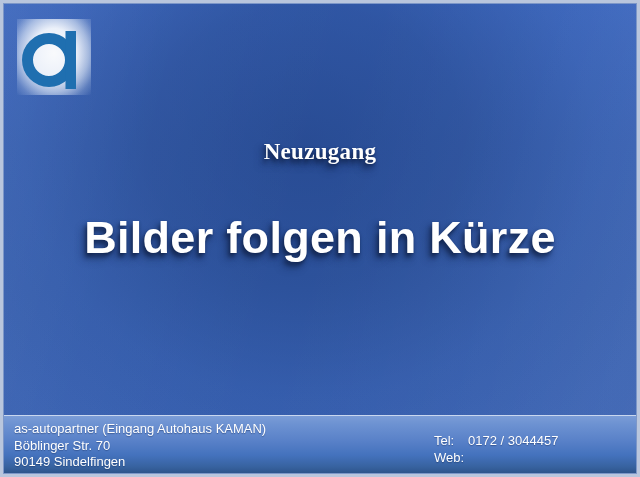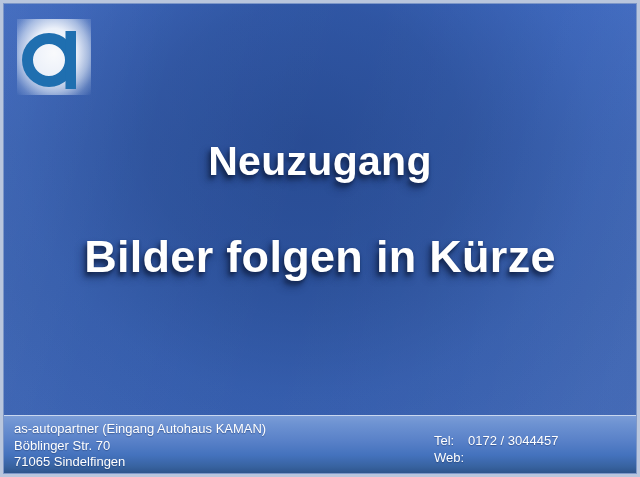--- a/index.html
+++ b/index.html
@@ -114,22 +114,23 @@
     color: #ffffff;
     font-weight: bold;
     letter-spacing: 0.3px;
     line-height: 1.05;
     text-shadow:
        -2px 4px 4px rgba(14,30,66,0.70),
        -4px 6px 9px rgba(16,34,74,0.45),
        0px 1px 2px rgba(20,40,84,0.50);
   }
   .headline-primary {
-    font-size: 41px;
+    font-size: 23px;
     margin: 0 0 16px 0;
+    font-family: Liberation Serif, serif;
   }
   .headline-secondary {
     font-size: 45px;
     margin: 50px 0 0 0;
   }
 
   
   .footer {
     position: absolute;
     left: 3px;
@@ -214,21 +215,21 @@
     <div class="headline headline-secondary">Bilder folgen in Kürze</div>
   </div>
 
   <div class="footer">
     <div class="footer-divider"></div>
     <div class="footer-inner">
 
       <div class="footer-left">
         <div class="footer-line">as-autopartner (Eingang Autohaus KAMAN)</div>
         <div class="footer-line">Böblinger Str. 70</div>
-        <div class="footer-line">71065 Sindelfingen</div>
+        <div class="footer-line">90149 Sindelfingen</div>
       </div>
 
       <div class="footer-right">
         <div class="contact-row">
           <span class="contact-label">Tel:</span>
           <span class="contact-value">0172 / 3044457</span>
         </div>
         <div class="contact-row">
           <span class="contact-label">Web:</span>
         </div>

